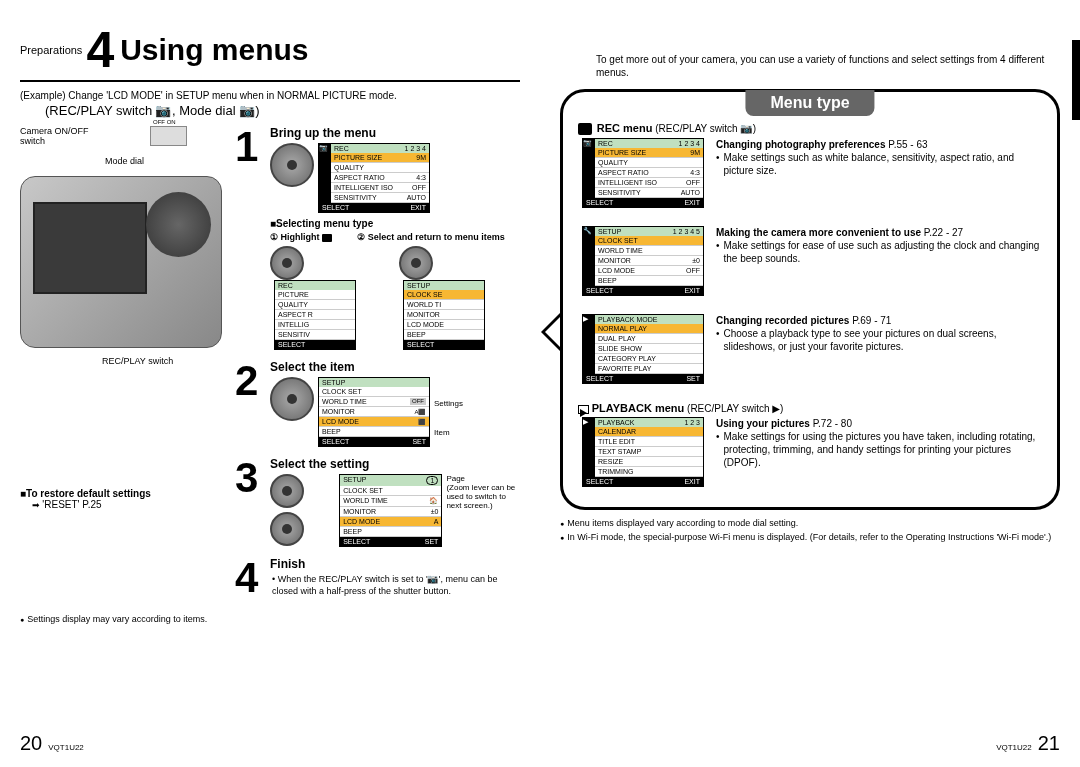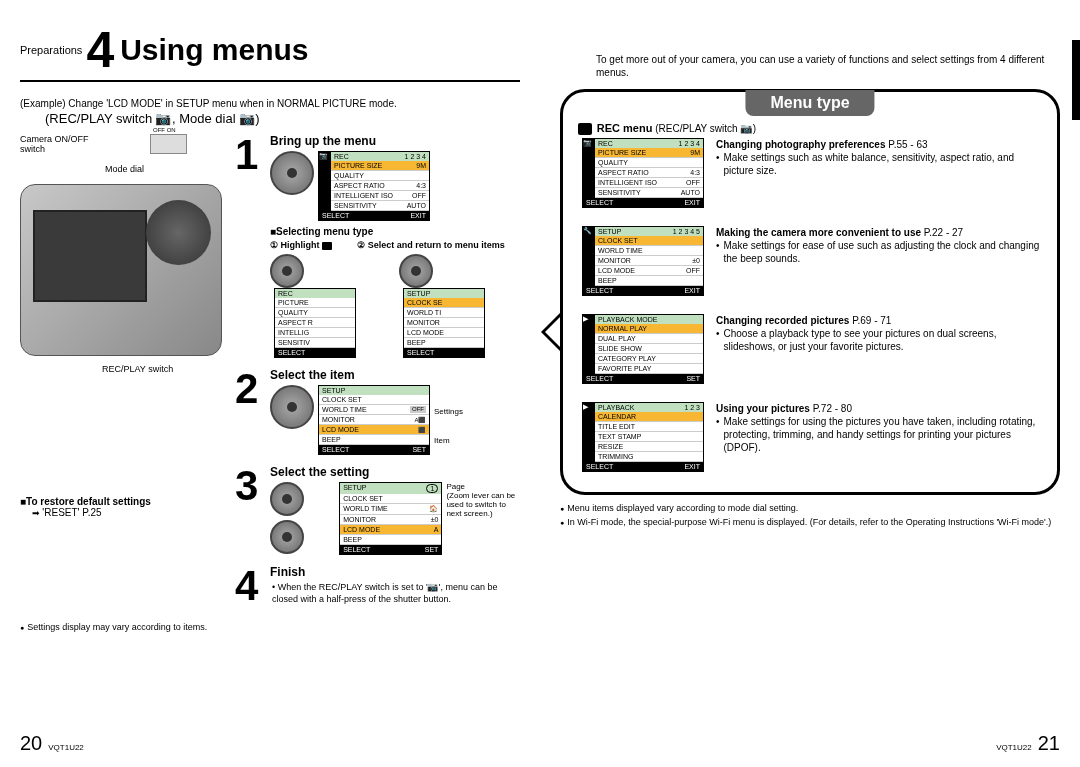--- a/index.html
+++ b/index.html
@@ -37,21 +37,21 @@
     height: 80px;
     background: #000;
   }
 
   
   .header-bar {
     display: flex;
     align-items: center;
     border-bottom: 2px solid #000;
     padding-bottom: 5px;
-    margin-bottom: 16px;
+    margin-bottom: 8px;
   }
   .section-name {
     font-size: 11px;
     margin-right: 4px;
   }
   .big-number {
     font-size: 50px;
     font-weight: bold;
     margin-right: 6px;
     line-height: 1;
@@ -787,20 +787,25 @@
             </div>
           </div>
           <div class="menu-right">
             <b><span>Changing recorded pictures</span></b> <span>P.69 - 71</span>
             <div class="bullet">Choose a playback type to see your pictures on dual screens, slideshows, or just your favorite pictures.</div>
           </div>
         </div>
       </div>
 
       <div>
+        <div class="menu-header">
+          <span class="icon-box-outline"><span class="icon-play" style="margin-left:1px;margin-top:0px"></span></span>
+          <b>PLAYBACK menu</b>
+          <span>(REC/PLAY switch ▶)</span>
+        </div>
         <div class="menu-section" style="margin-bottom:5px">
           <div class="menu-left">
             <div class="mini-screen" style="width:120px">
               <div class="ms-side">
                 <div class="ms-side-col">▶</div>
                 <div class="ms-main">
               <div class="ms-h">
                       <span>PLAYBACK</span>
                       <span>1 2 3</span>
                     </div>

